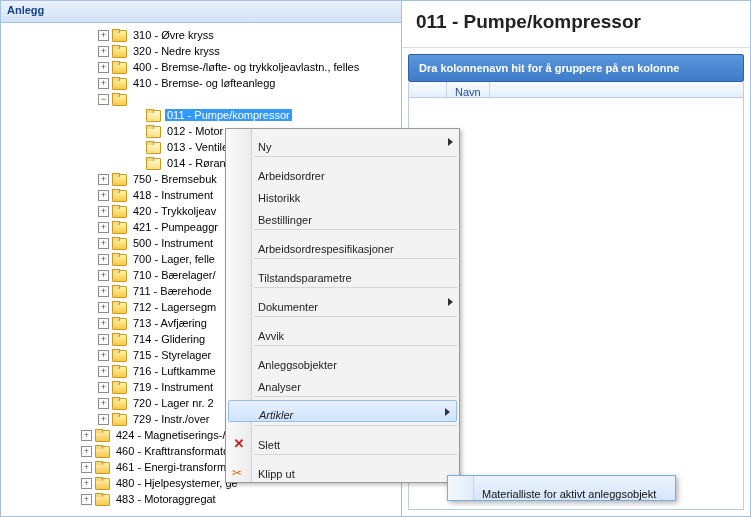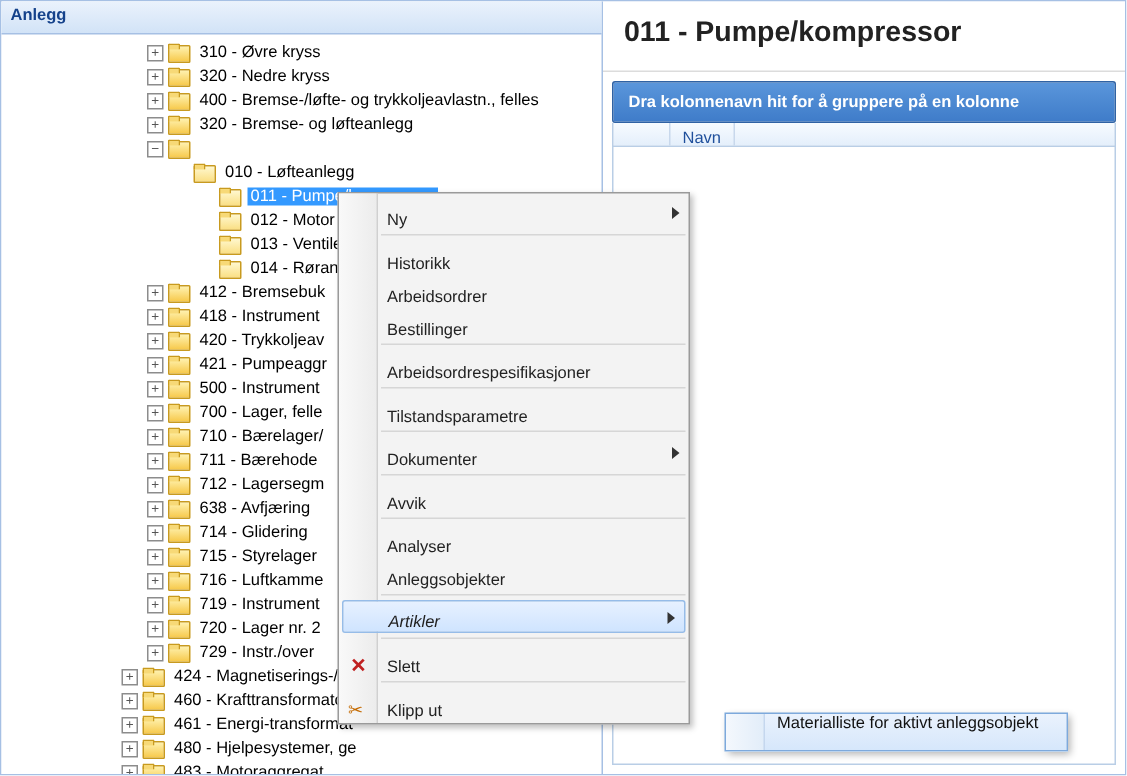--- a/index.html
+++ b/index.html
@@ -29,21 +29,21 @@
 .cm-gutter { position: absolute; left: 0; top: 0; bottom: 0; width: 26px; background: linear-gradient(to right,#f9f9f9,#ececec); border-right: 1px solid #d0d0d0; }
 .cm-items { position: relative; padding: 2px 0; }
 .cm-item { height: 22px; display: flex; align-items: flex-end; padding-left: 32px; padding-right: 18px; color: #222; cursor: default; position: relative; }
 .cm-item.sep { height: 0; border-top: 1px solid #d6d6d6; margin: 3px 2px 3px 28px; padding: 0; }
 .cm-item.hover { background: linear-gradient(#e7f1ff,#cfe4ff); border: 1px solid #96bce8; border-radius: 2px; margin: 0 2px; padding-left: 30px; padding-right: 28px; height: 22px; font-style: italic; }
 .cm-arrow { position: absolute; right: 6px; top: 7px; width: 0; height: 0; border-top: 4px solid transparent; border-bottom: 4px solid transparent; border-left: 5px solid #333; }
 .cm-icon { position: absolute; left: 6px; width: 14px; height: 14px; }
 .cm-icon.del { color: #c02020; font-weight: bold; font-size: 13px; text-align: center; line-height: 13px; }
 .cm-icon.cut { }
 .cm-icon.cut::before { content:"✂"; color:#c46a00; font-size:12px; }
-.submenu { position: absolute; left: 483px; top: 475px; width: 229px; height: 26px; background: linear-gradient(#eaf2fd,#d6e7fb); border: 1px solid #7da9dc; box-shadow: 2px 2px 5px rgba(0,0,0,0.3); z-index: 60; display: flex; align-items: flex-start; }
+.submenu { position: absolute; left: 447px; top: 475px; width: 229px; height: 26px; background: linear-gradient(#eaf2fd,#d6e7fb); border: 1px solid #7da9dc; box-shadow: 2px 2px 5px rgba(0,0,0,0.3); z-index: 60; display: flex; align-items: flex-end; }
 .sub-gutter { width: 26px; height: 100%; background: linear-gradient(to right,#f4f8fd,#e2edf9); border-right: 1px solid #c5d7ee; }
 .sub-label { padding-left: 8px; color: #111; }
 .ind { display: inline-block; }
 </style>
 </head>
 <body>
 
 <div class="app">
   <div class="left-pane">
     <div class="pane-header">
@@ -66,32 +66,26 @@
           <div class="tree-row">
             <span class="ind" style="width: 95px;"></span>
             <span class="expander">+</span>
             <span class="folder"></span>
             <span class="lbl">400 - Bremse-/løfte- og trykkoljeavlastn., felles</span>
           </div>
           <div class="tree-row">
             <span class="ind" style="width: 95px;"></span>
             <span class="expander">+</span>
             <span class="folder"></span>
-            <span class="lbl">320 - Bremse- og løfteanlegg</span>
+            <span class="lbl">410 - Bremse- og løfteanlegg</span>
           </div>
           <div class="tree-row">
             <span class="ind" style="width: 95px;"></span>
             <span class="expander">−</span>
             <span class="folder"></span>
-          </div>
-          <div class="tree-row">
-            <span class="ind" style="width: 112px;"></span>
-            <span class="expander blank"></span>
-            <span class="folder open"></span>
-            <span class="lbl">010 - Løfteanlegg</span>
           </div>
           <div class="tree-row">
             <span class="ind" style="width: 129px;"></span>
             <span class="expander blank"></span>
             <span class="folder open"></span>
             <span class="lbl selected">011 - Pumpe/kompressor</span>
           </div>
           <div class="tree-row">
             <span class="ind" style="width: 129px;"></span>
             <span class="expander blank"></span>
@@ -107,21 +101,21 @@
           <div class="tree-row">
             <span class="ind" style="width: 129px;"></span>
             <span class="expander blank"></span>
             <span class="folder open"></span>
             <span class="lbl">014 - Røranle</span>
           </div>
           <div class="tree-row">
             <span class="ind" style="width: 95px;"></span>
             <span class="expander">+</span>
             <span class="folder"></span>
-            <span class="lbl">412 - Bremsebuk</span>
+            <span class="lbl">750 - Bremsebuk</span>
           </div>
           <div class="tree-row">
             <span class="ind" style="width: 95px;"></span>
             <span class="expander">+</span>
             <span class="folder"></span>
             <span class="lbl">418 - Instrument</span>
           </div>
           <div class="tree-row">
             <span class="ind" style="width: 95px;"></span>
             <span class="expander">+</span>
@@ -161,21 +155,21 @@
           <div class="tree-row">
             <span class="ind" style="width: 95px;"></span>
             <span class="expander">+</span>
             <span class="folder"></span>
             <span class="lbl">712 - Lagersegm</span>
           </div>
           <div class="tree-row">
             <span class="ind" style="width: 95px;"></span>
             <span class="expander">+</span>
             <span class="folder"></span>
-            <span class="lbl">638 - Avfjæring</span>
+            <span class="lbl">713 - Avfjæring</span>
           </div>
           <div class="tree-row">
             <span class="ind" style="width: 95px;"></span>
             <span class="expander">+</span>
             <span class="folder"></span>
             <span class="lbl">714 - Glidering</span>
           </div>
           <div class="tree-row">
             <span class="ind" style="width: 95px;"></span>
             <span class="expander">+</span>
@@ -252,24 +246,24 @@
 
 <div class="context-menu" id="ctxmenu">
   <div class="cm-gutter"></div>
   <div class="cm-items" id="cmitems">
       <div class="cm-item">
         <span>Ny</span>
         <span class="cm-arrow"></span>
       </div>
       <div class="cm-item sep"></div>
       <div class="cm-item">
+        <span>Arbeidsordrer</span>
+      </div>
+      <div class="cm-item">
         <span>Historikk</span>
-      </div>
-      <div class="cm-item">
-        <span>Arbeidsordrer</span>
       </div>
       <div class="cm-item">
         <span>Bestillinger</span>
       </div>
       <div class="cm-item sep"></div>
       <div class="cm-item">
         <span>Arbeidsordrespesifikasjoner</span>
       </div>
       <div class="cm-item sep"></div>
       <div class="cm-item">
@@ -279,24 +273,24 @@
       <div class="cm-item">
         <span>Dokumenter</span>
         <span class="cm-arrow"></span>
       </div>
       <div class="cm-item sep"></div>
       <div class="cm-item">
         <span>Avvik</span>
       </div>
       <div class="cm-item sep"></div>
       <div class="cm-item">
+        <span>Anleggsobjekter</span>
+      </div>
+      <div class="cm-item">
         <span>Analyser</span>
-      </div>
-      <div class="cm-item">
-        <span>Anleggsobjekter</span>
       </div>
       <div class="cm-item sep"></div>
       <div class="cm-item hover">
         <span>Artikler</span>
         <span class="cm-arrow"></span>
       </div>
       <div class="cm-item sep"></div>
       <div class="cm-item">
         <span class="cm-icon del">✕</span>
         <span>Slett</span>

